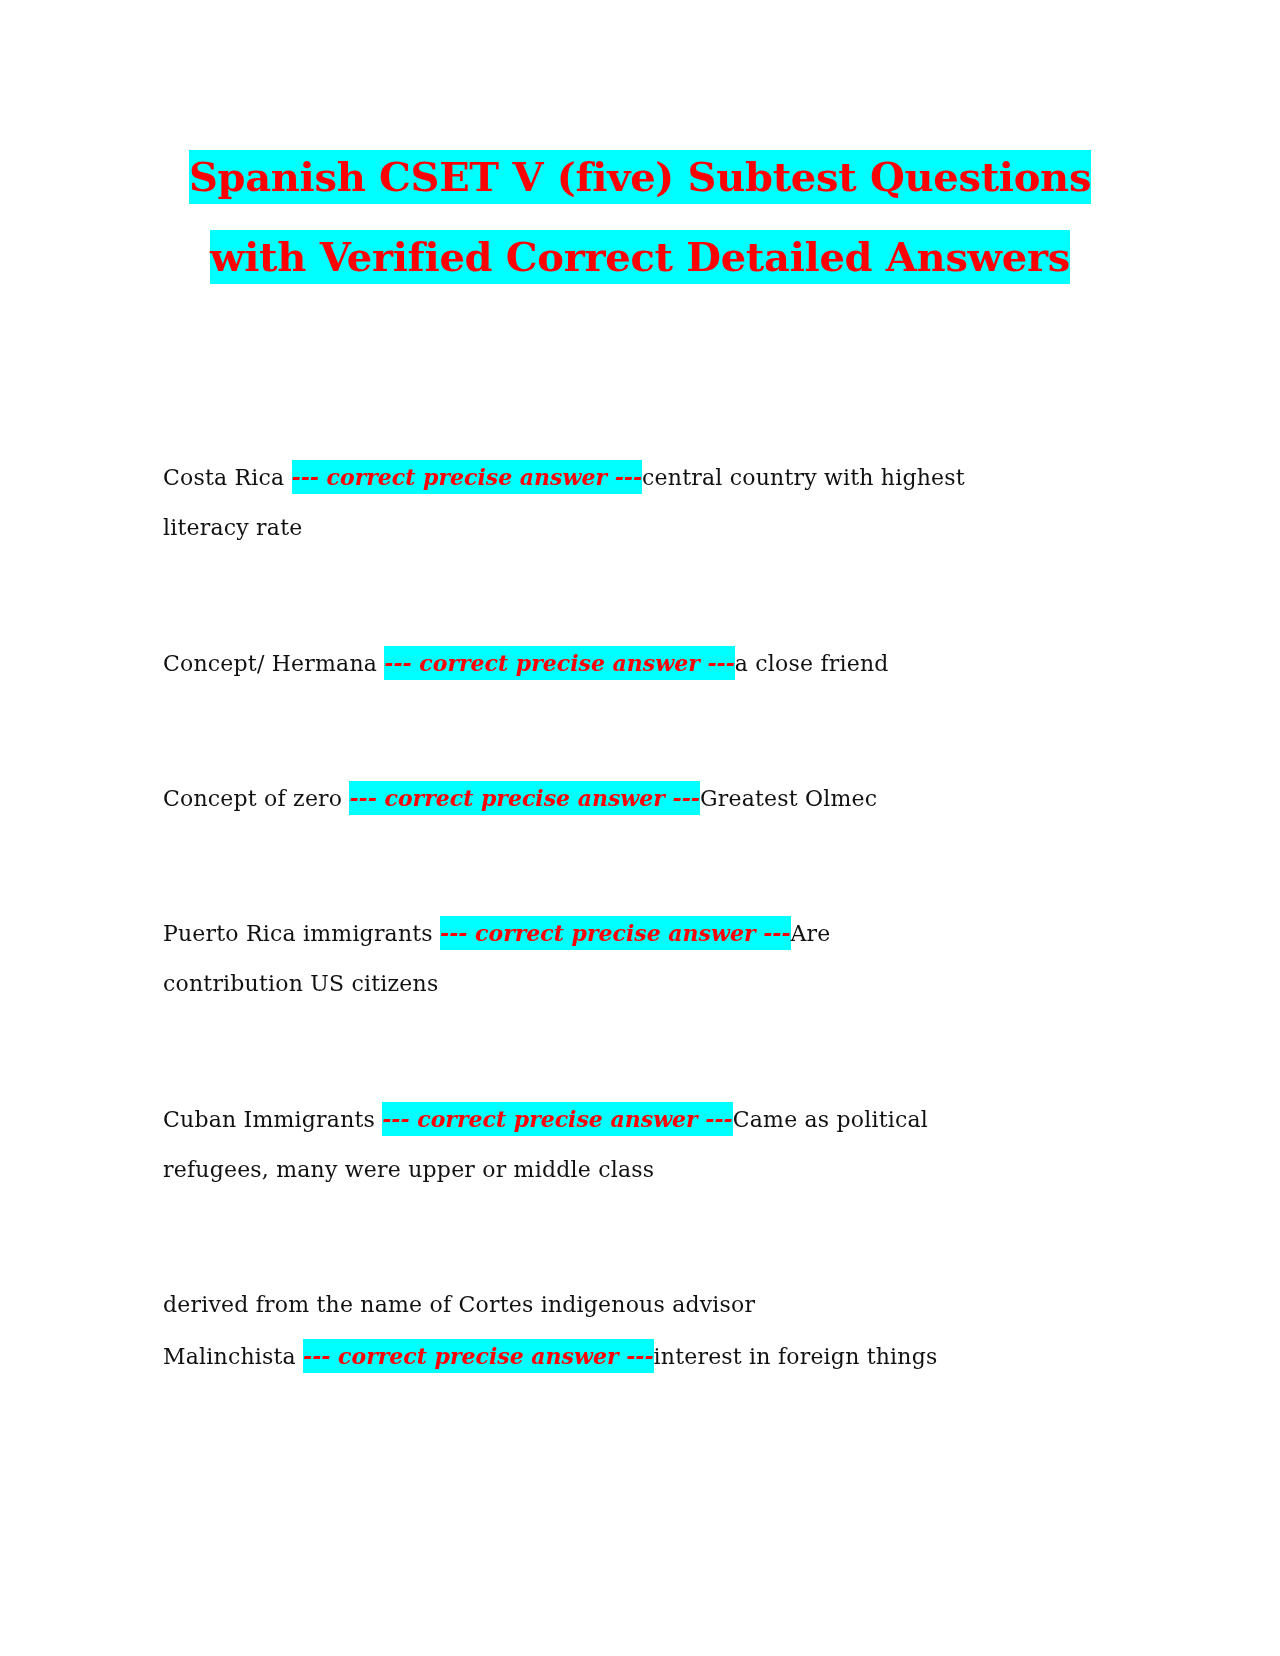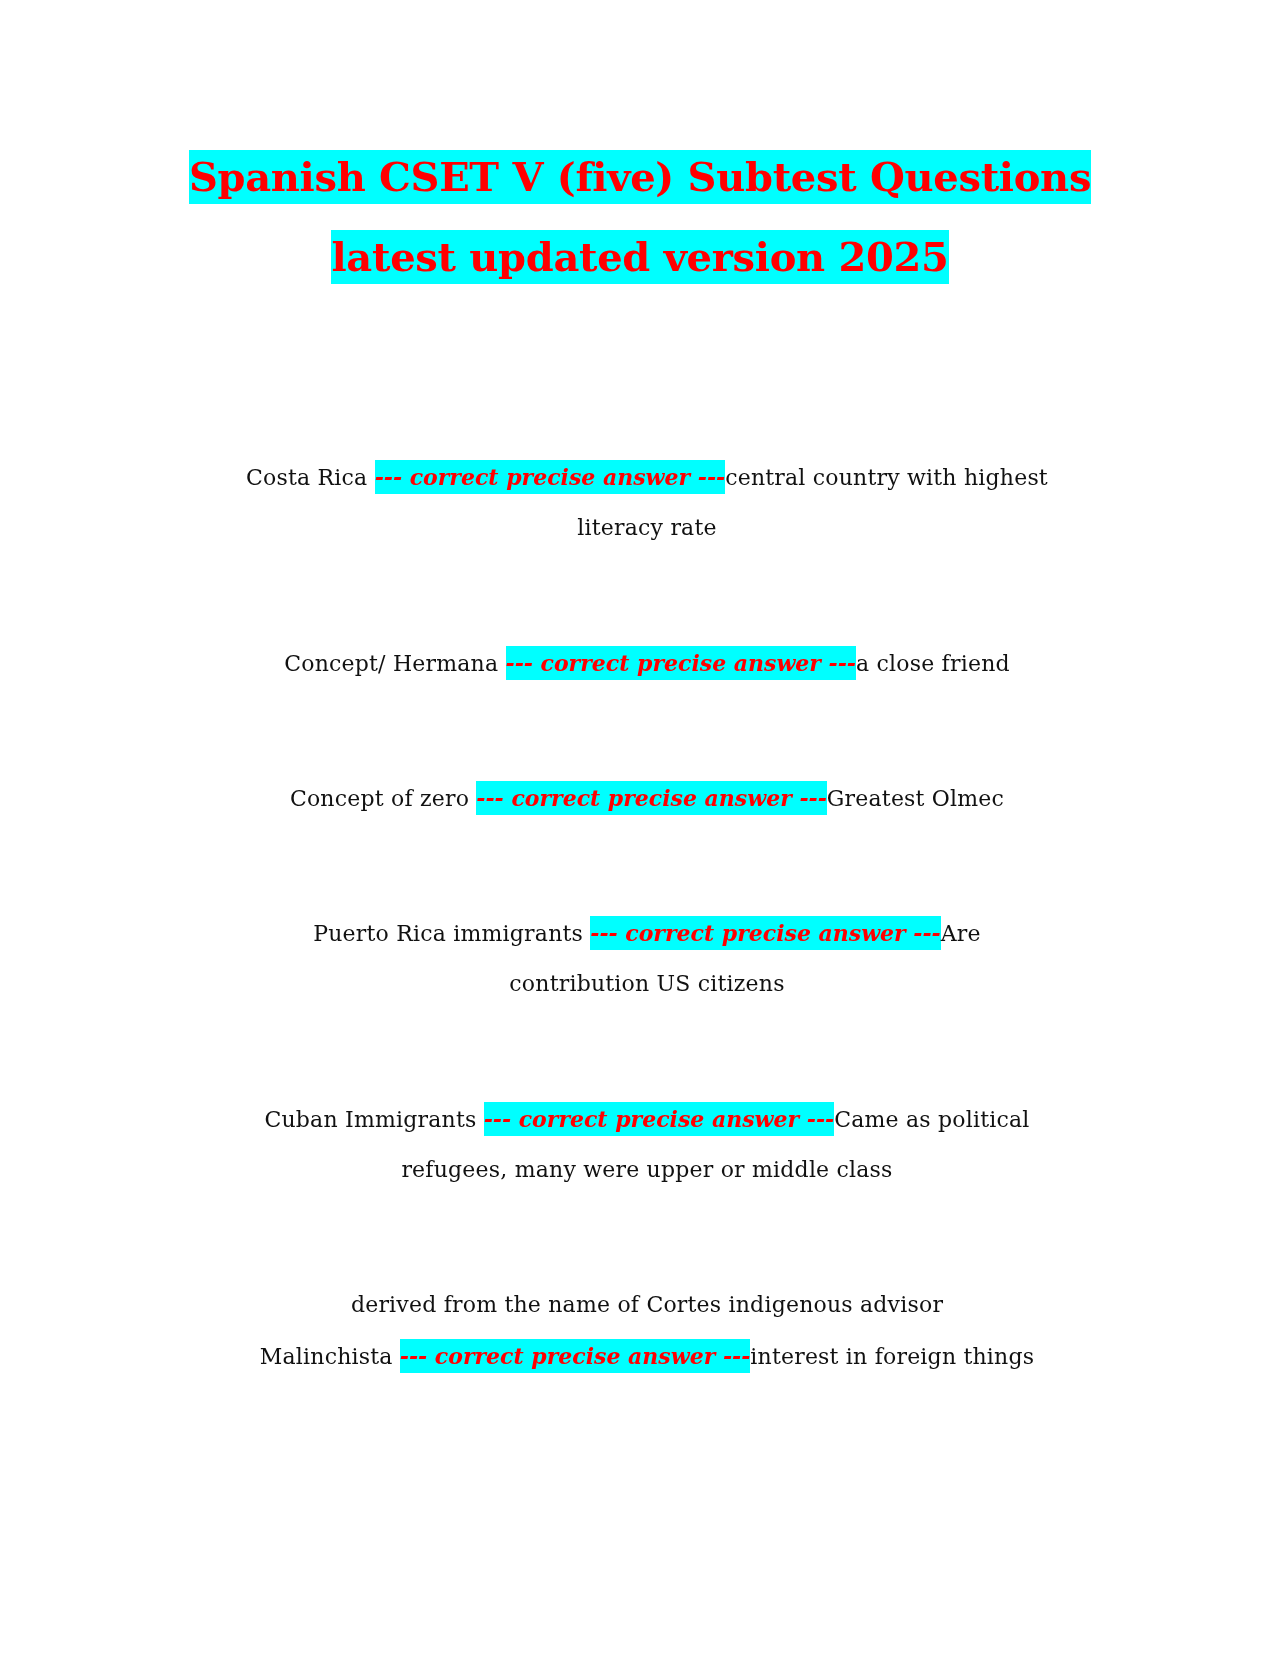--- a/index.html
+++ b/index.html
@@ -45,26 +45,25 @@
     letter-spacing: -0.3px;
     white-space: nowrap;
   }
   .qa-list {
     position: absolute;
     left: 151px;
     top: 460px;
     width: 990px;
   }
   .qa-item {
-    margin: 0 0 84px 2px;
+    margin: 0 0 84px 12px;
     font-size: 22px;
     line-height: 51px;
     color: #111111;
     letter-spacing: 0.2px;
-    text-align: center;
   }
   .qa-item .line {
     display: block;
     height: 51px;
     line-height: 34px;
     white-space: nowrap;
   }
   .marker {
     background: #00ffff;
     color: #ff0000;
@@ -79,21 +78,21 @@
     display: inline;
   }
 </style>
 </head>
 <body>
 
 <div class="page">
 
   <div class="title-block">
     <div class="title-line"><span>Spanish CSET V (five) Subtest Questions</span></div>
-    <div class="title-line"><span>latest updated version 2025</span></div>
+    <div class="title-line"><span>with Verified Correct Detailed Answers</span></div>
   </div>
 
   <div class="qa-list">
 
     <div class="qa-item">
       <span class="line"><span class="question">Costa Rica </span><span class="marker">--- correct precise answer ---</span><span class="answer">central country with highest</span></span>
       <span class="line"><span class="answer">literacy rate</span></span>
     </div>
 
     <div class="qa-item">

